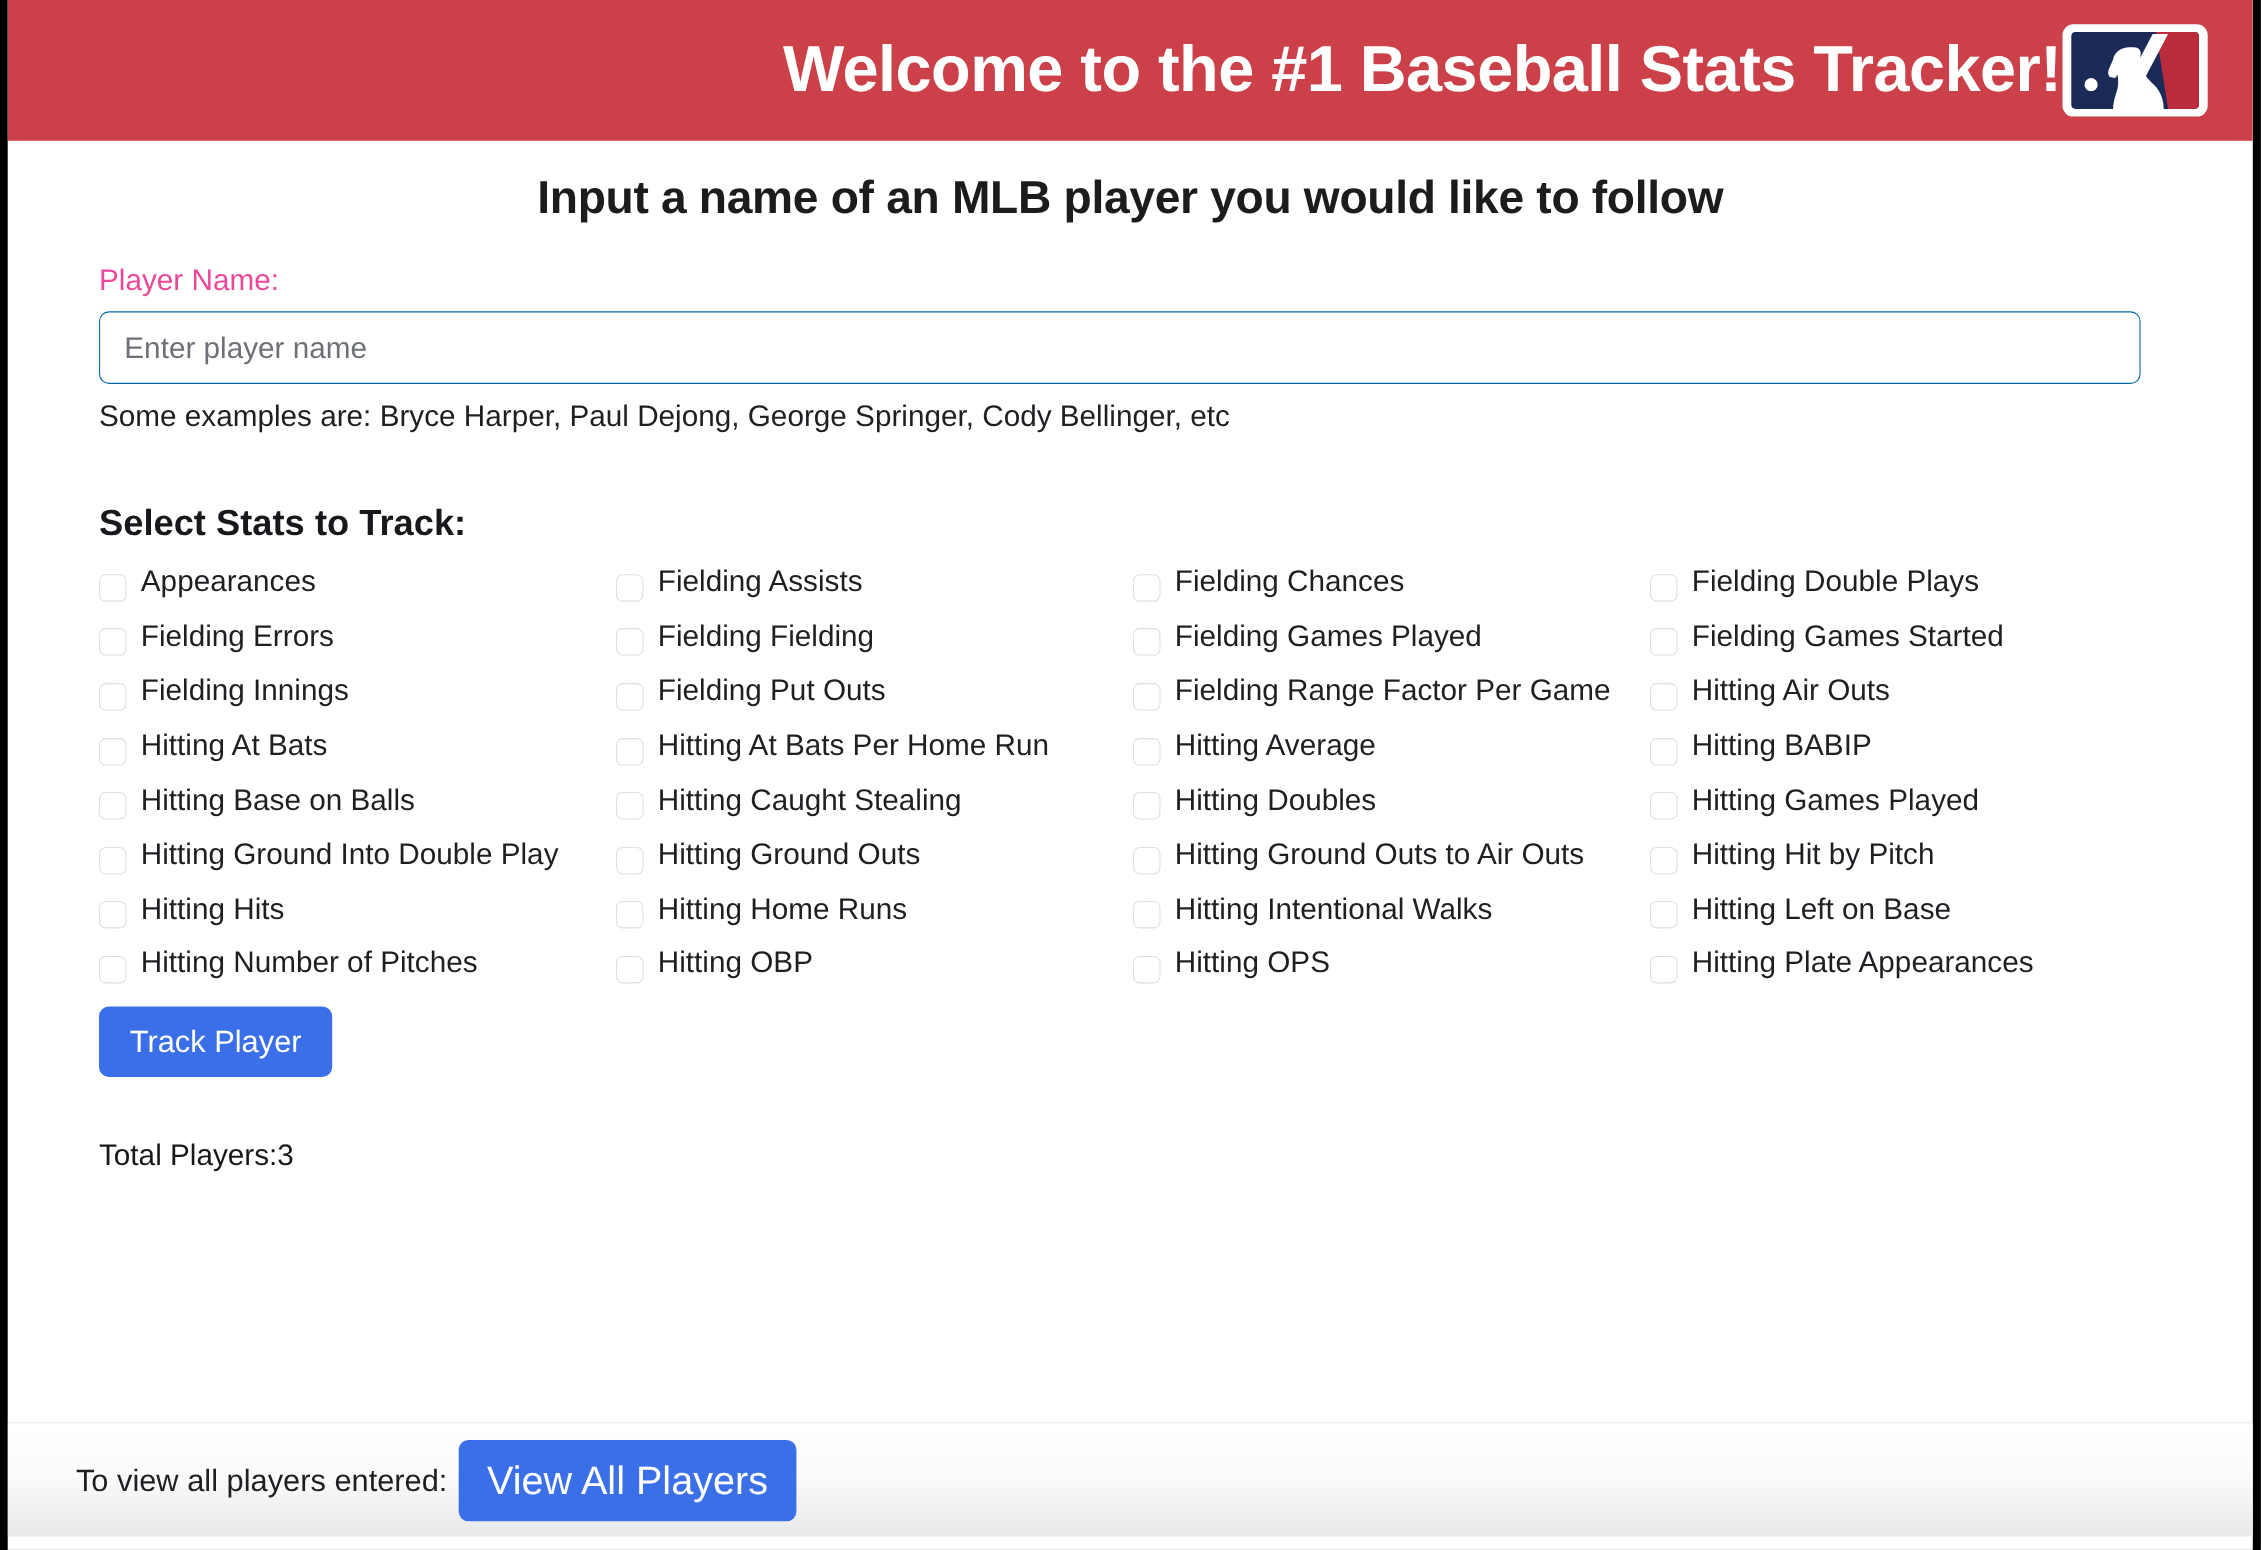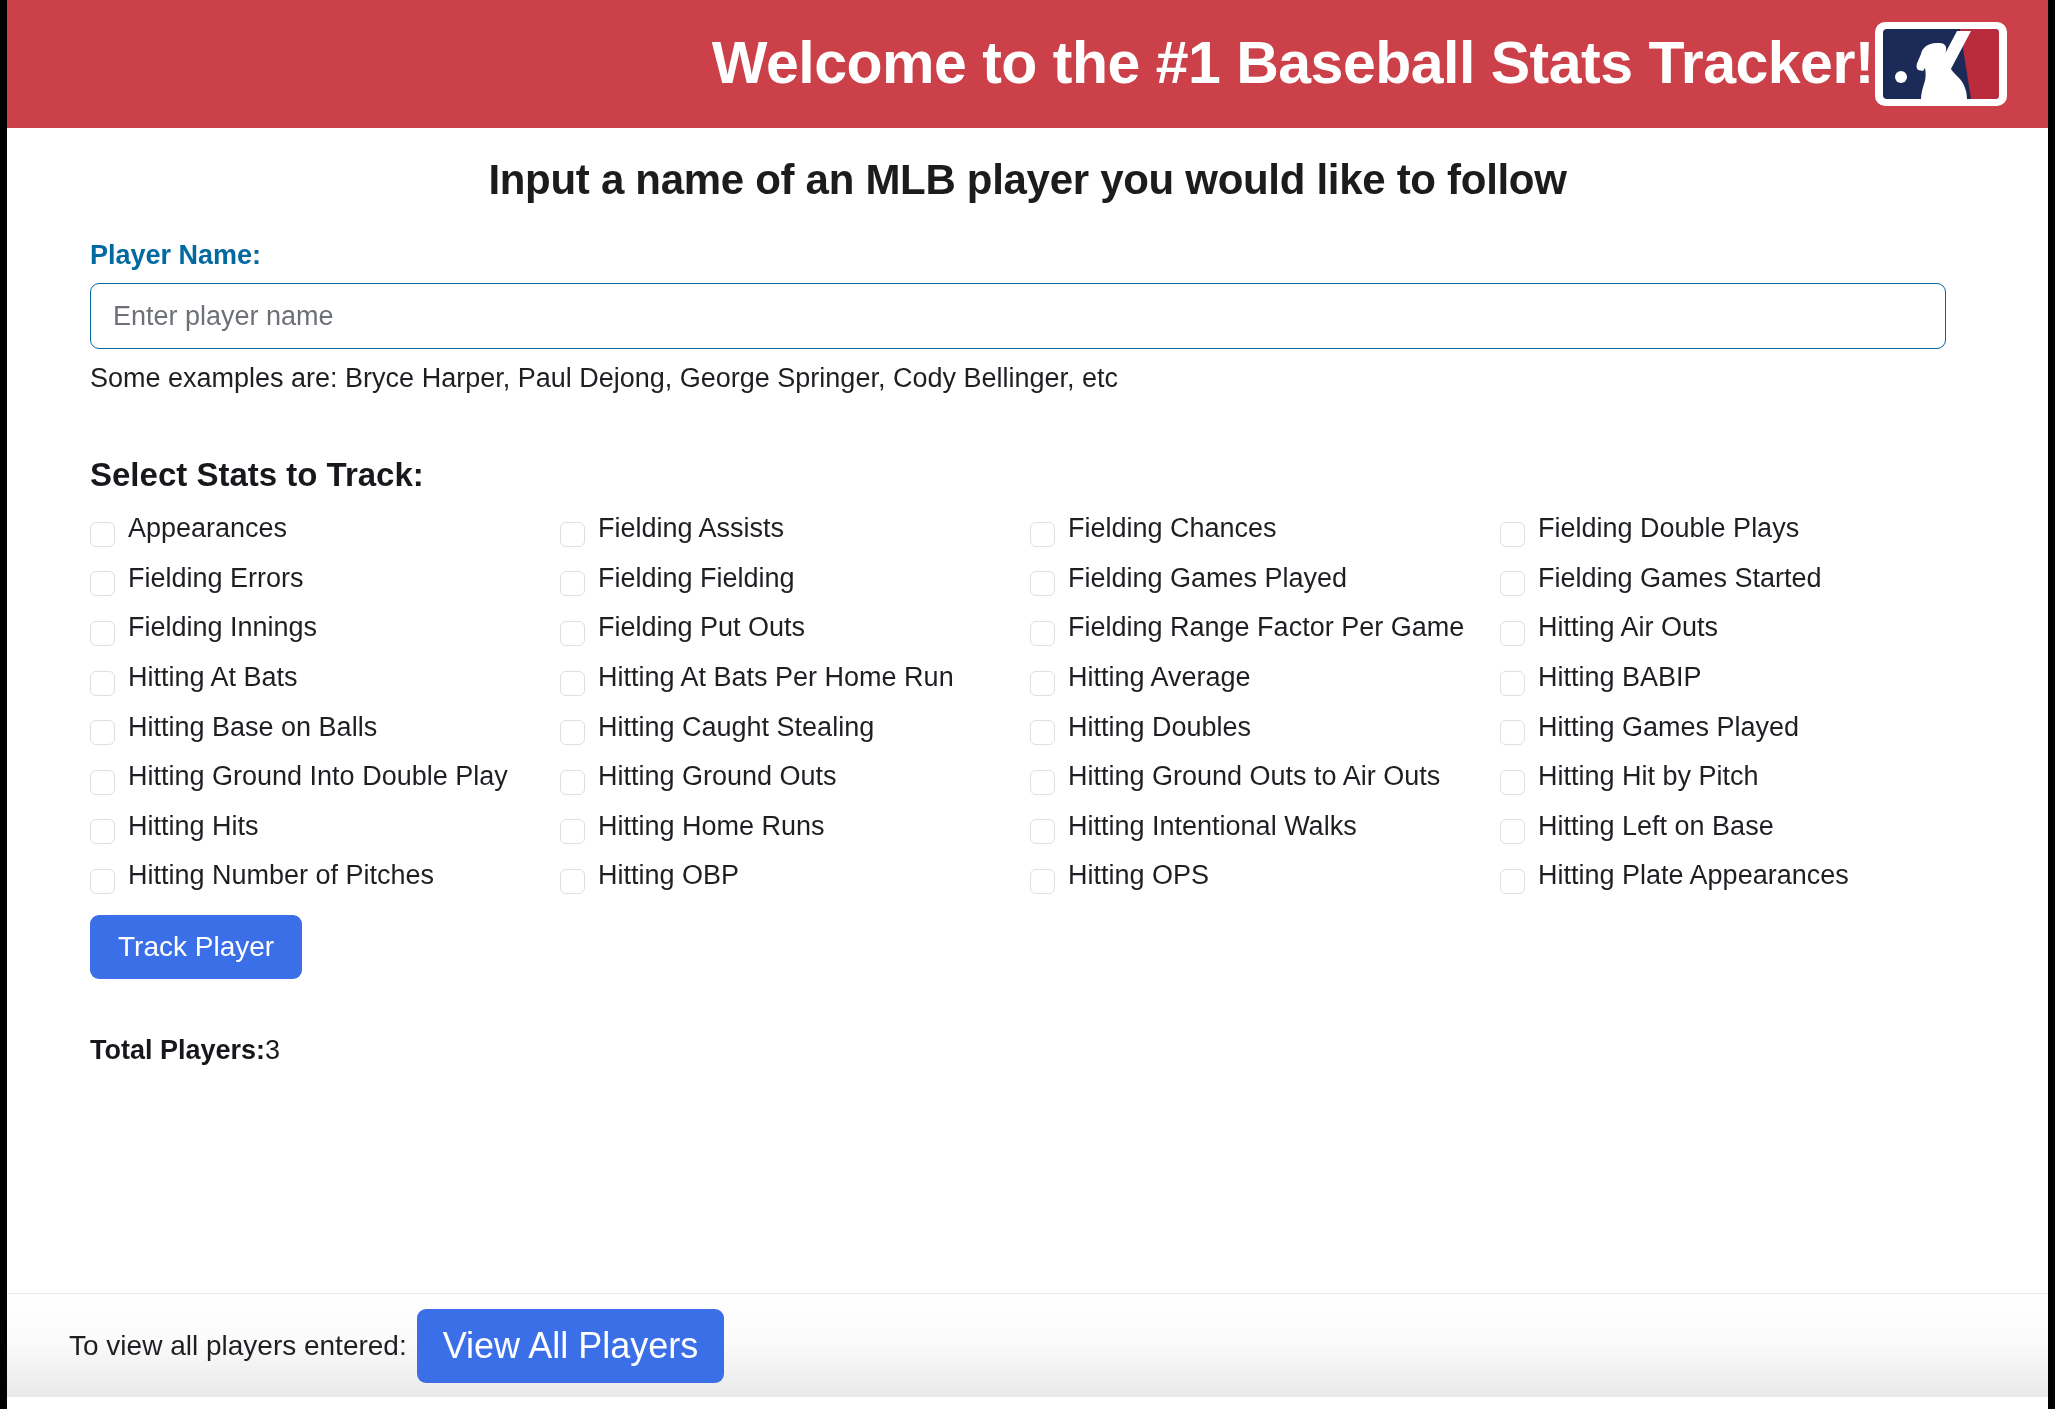--- a/index.html
+++ b/index.html
@@ -61,22 +61,22 @@
     letter-spacing: -0.3px;
   }
 
   
   .form-area {
     padding: 0 102px 0 83px;
     margin-top: 36px;
   }
   .field-label {
     font-size: 27px;
-    font-weight: bold;
-    color: #0369a1;
+    font-weight: normal;
+    color: #ec4899;
     margin-bottom: 12px;
   }
   .player-input {
     display: block;
     width: 1856px;
     height: 66px;
     border: 1px solid #0369a1;
     border-radius: 9px;
     background: #ffffff;
     font-family: "Liberation Sans", sans-serif;
@@ -145,21 +145,21 @@
     cursor: pointer;
     display: inline-block;
   }
 
   
   .total-line {
     margin-top: 56px;
     font-size: 27px;
     color: #16181c;
   }
-  .total-line .tl-label { font-weight: bold; }
+  .total-line .tl-label { font-weight: normal; }
   .total-line .tl-value { font-weight: normal; }
 
   
   .footer {
     position: absolute;
     left: 0;
     bottom: 12px;
     width: 100%;
     height: 104px;
     background: linear-gradient(to bottom, #ffffff 0%, #fbfbfb 45%, #e9e9e9 100%);

